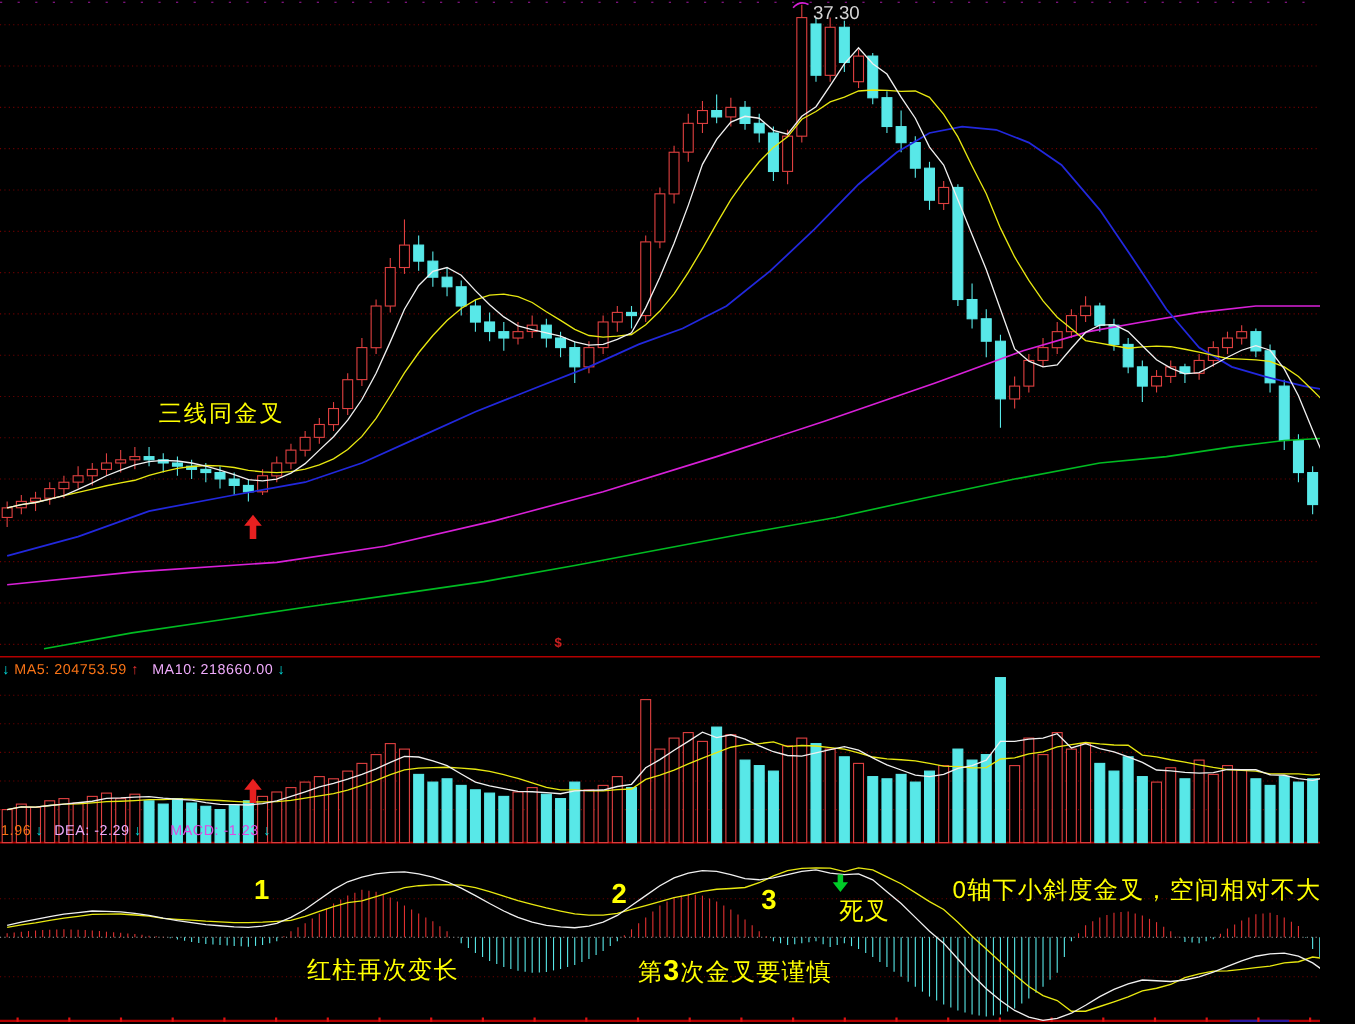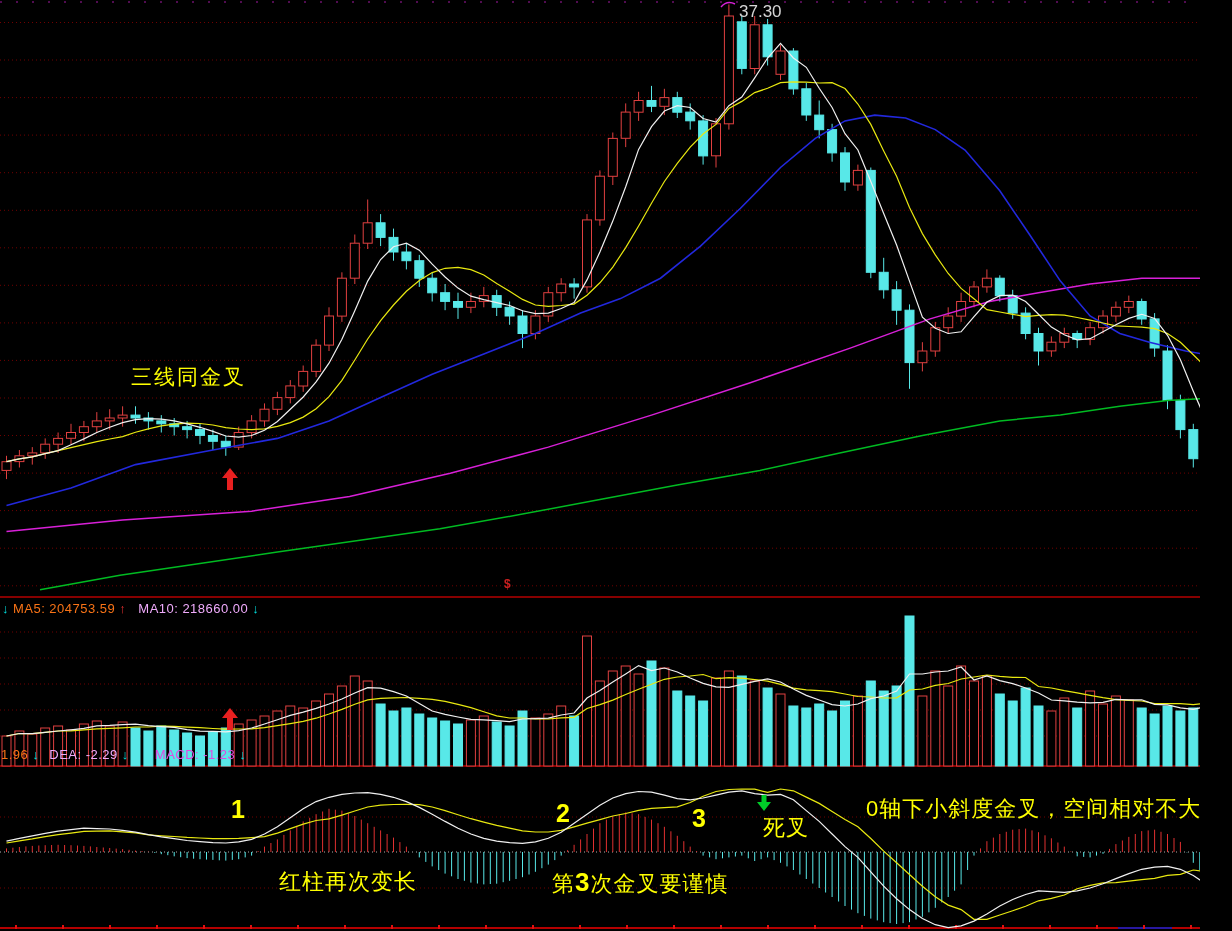--- a/index.html
+++ b/index.html
@@ -566,21 +566,21 @@
       <line x1="1219.1" y1="852" x2="1219.1" y2="888.0" stroke="#58e8e8" stroke-width="1"></line>
       <polyline points="6.5,843.0 19.4,840.8 32.3,838.9 45.2,836.7 58.1,834.7 71.0,833.1 83.9,831.3 96.8,831.1 109.7,830.9 122.6,831.8 135.5,832.9 148.4,834.9 161.3,835.8 174.2,836.5 187.1,837.4 200.0,838.0 212.9,838.7 225.8,838.7 238.7,838.3 251.6,837.6 264.5,836.7 277.4,833.1 290.3,828.6 303.2,824.1 316.1,820.5 329.0,818.9 341.9,815.1 354.8,811.0 367.7,807.0 380.6,805.2 393.5,804.5 406.4,804.3 419.3,804.7 432.2,807.0 445.1,810.6 458.0,814.7 470.9,818.7 483.8,822.1 496.7,825.4 509.6,828.2 522.5,830.8 535.4,832.0 548.3,832.0 561.2,830.4 574.1,826.8 587.0,823.2 599.9,819.6 612.8,816.0 625.7,813.5 638.6,810.4 651.5,808.4 664.4,807.7 677.3,806.8 690.2,802.5 703.1,796.2 716.0,791.5 728.9,789.5 741.8,789.0 754.7,789.2 767.6,792.4 780.5,789.0 793.4,790.8 806.3,797.1 819.2,803.4 832.1,811.5 845.0,819.6 857.9,826.8 870.8,838.5 883.7,851.1 896.6,862.8 909.5,874.5 922.4,886.2 935.3,896.8 948.2,905.1 961.1,909.6 974.0,919.3 986.9,919.3 999.8,915.0 1012.7,910.7 1025.6,906.2 1038.5,900.8 1051.4,898.4 1064.3,895.0 1077.2,888.7 1090.1,885.3 1103.0,882.8 1115.9,882.6 1128.8,881.2 1141.7,879.7 1154.6,878.3 1167.5,875.4 1180.4,874.3 1193.3,870.0 1206.2,871.8 1219.1,876.5" fill="none" stroke="#e8e810" stroke-width="1.2"></polyline>
       <polyline points="6.5,841.2 19.4,838.3 32.3,835.8 45.2,833.3 58.1,831.1 71.0,829.7 83.9,828.2 96.8,828.6 109.7,829.0 122.6,830.4 135.5,832.2 148.4,834.7 161.3,836.9 174.2,838.7 187.1,840.5 200.0,841.6 212.9,842.6 225.8,843.0 238.7,841.9 251.6,839.4 264.5,834.0 277.4,826.8 290.3,817.8 303.2,808.8 316.1,801.6 329.0,797.3 341.9,794.4 354.8,793.0 367.7,792.6 380.6,794.4 393.5,797.3 406.4,801.6 419.3,807.4 432.2,814.2 445.1,821.4 458.0,828.2 470.9,834.0 483.8,838.3 496.7,841.2 509.6,842.6 522.5,843.4 535.4,841.9 548.3,838.3 561.2,832.2 574.1,823.2 587.0,814.2 599.9,805.2 612.8,798.0 625.7,793.7 638.6,791.5 651.5,792.2 664.4,795.1 677.3,798.7 690.2,799.8 703.1,798.0 716.0,795.1 728.9,792.2 741.8,790.8 754.7,793.7 767.6,795.1 780.5,794.4 793.4,799.8 806.3,810.6 819.2,821.4 832.1,834.0 845.0,846.6 857.9,857.4 870.8,871.8 883.7,886.2 896.6,898.8 909.5,909.6 922.4,918.6 935.3,924.7 948.2,927.6 961.1,925.8 974.0,921.1 986.9,913.9 999.8,906.0 1012.7,899.5 1025.6,894.5 1038.5,890.9 1051.4,891.6 1064.3,892.3 1077.2,890.9 1090.1,888.0 1103.0,883.7 1115.9,878.6 1128.8,873.6 1141.7,869.3 1154.6,867.1 1167.5,866.4 1180.4,869.3 1193.3,875.4 1206.2,884.4 1219.1,894.5" fill="none" stroke="#f0f0f0" stroke-width="1.2"></polyline>
       <path d="M230 468 L238 478 L233 478 L233 490 L227 490 L227 478 L222 478 Z" fill="#e82020"></path>
       <path d="M230 708 L238 718 L233 718 L233 730 L227 730 L227 718 L222 718 Z" fill="#e82020"></path>
       <path d="M764 811 L757 802 L761.5 802 L761.5 795 L766.5 795 L766.5 802 L771 802 Z" fill="#00cc28"></path>
       <path d="M721 7 Q727 0 735 4" fill="none" stroke="#d820d8" stroke-width="1.5"></path>
     </svg>
 
   <div class="ov peak-label" style="left:739px;top:3px;">37.30</div>
-  <div class="ov cn" style="left:131px;top:366px;">三线同金叉</div>
+  <div class="ov cn" style="left:144px;top:366px;">三线同金叉</div>
   <div class="ov split" style="left:504px;top:578px;">$</div>
 
   <div class="hdr" style="left:2px;top:601px;">
     <span class="cyar">↓</span>
     <span class="wh">MA5:</span>
     <span class="wh">204753.59</span>
     <span class="rdar">↑</span>
     <span class="yl" style="margin-left:8px;">MA10:</span>
     <span class="yl">218660.00</span>
     <span class="cyar">↓</span>
@@ -596,17 +596,17 @@
     <span class="mg">-1.23</span>
     <span class="cyar">↓</span>
   </div>
 
   <div class="ov num" style="left:231px;top:797px;">1</div>
   <div class="ov num" style="left:556px;top:801px;">2</div>
   <div class="ov num" style="left:692px;top:806px;">3</div>
   <div class="ov cn-big" style="left:751px;top:817px;margin-left:12px;">死叉</div>
   <div class="ov cn-big" style="left:866px;top:798px;">0轴下小斜度金叉，空间相对不大</div>
   <div class="ov cn-big" style="left:279px;top:871px;">红柱再次变长</div>
-  <div class="ov cn-big" style="left:552px;top:869px;">
+  <div class="ov cn-big" style="left:580px;top:869px;">
     <span>第</span><span class="b3">3</span><span>次金叉要谨慎</span>
   </div>
 
 </div>
 
 </body></html>

